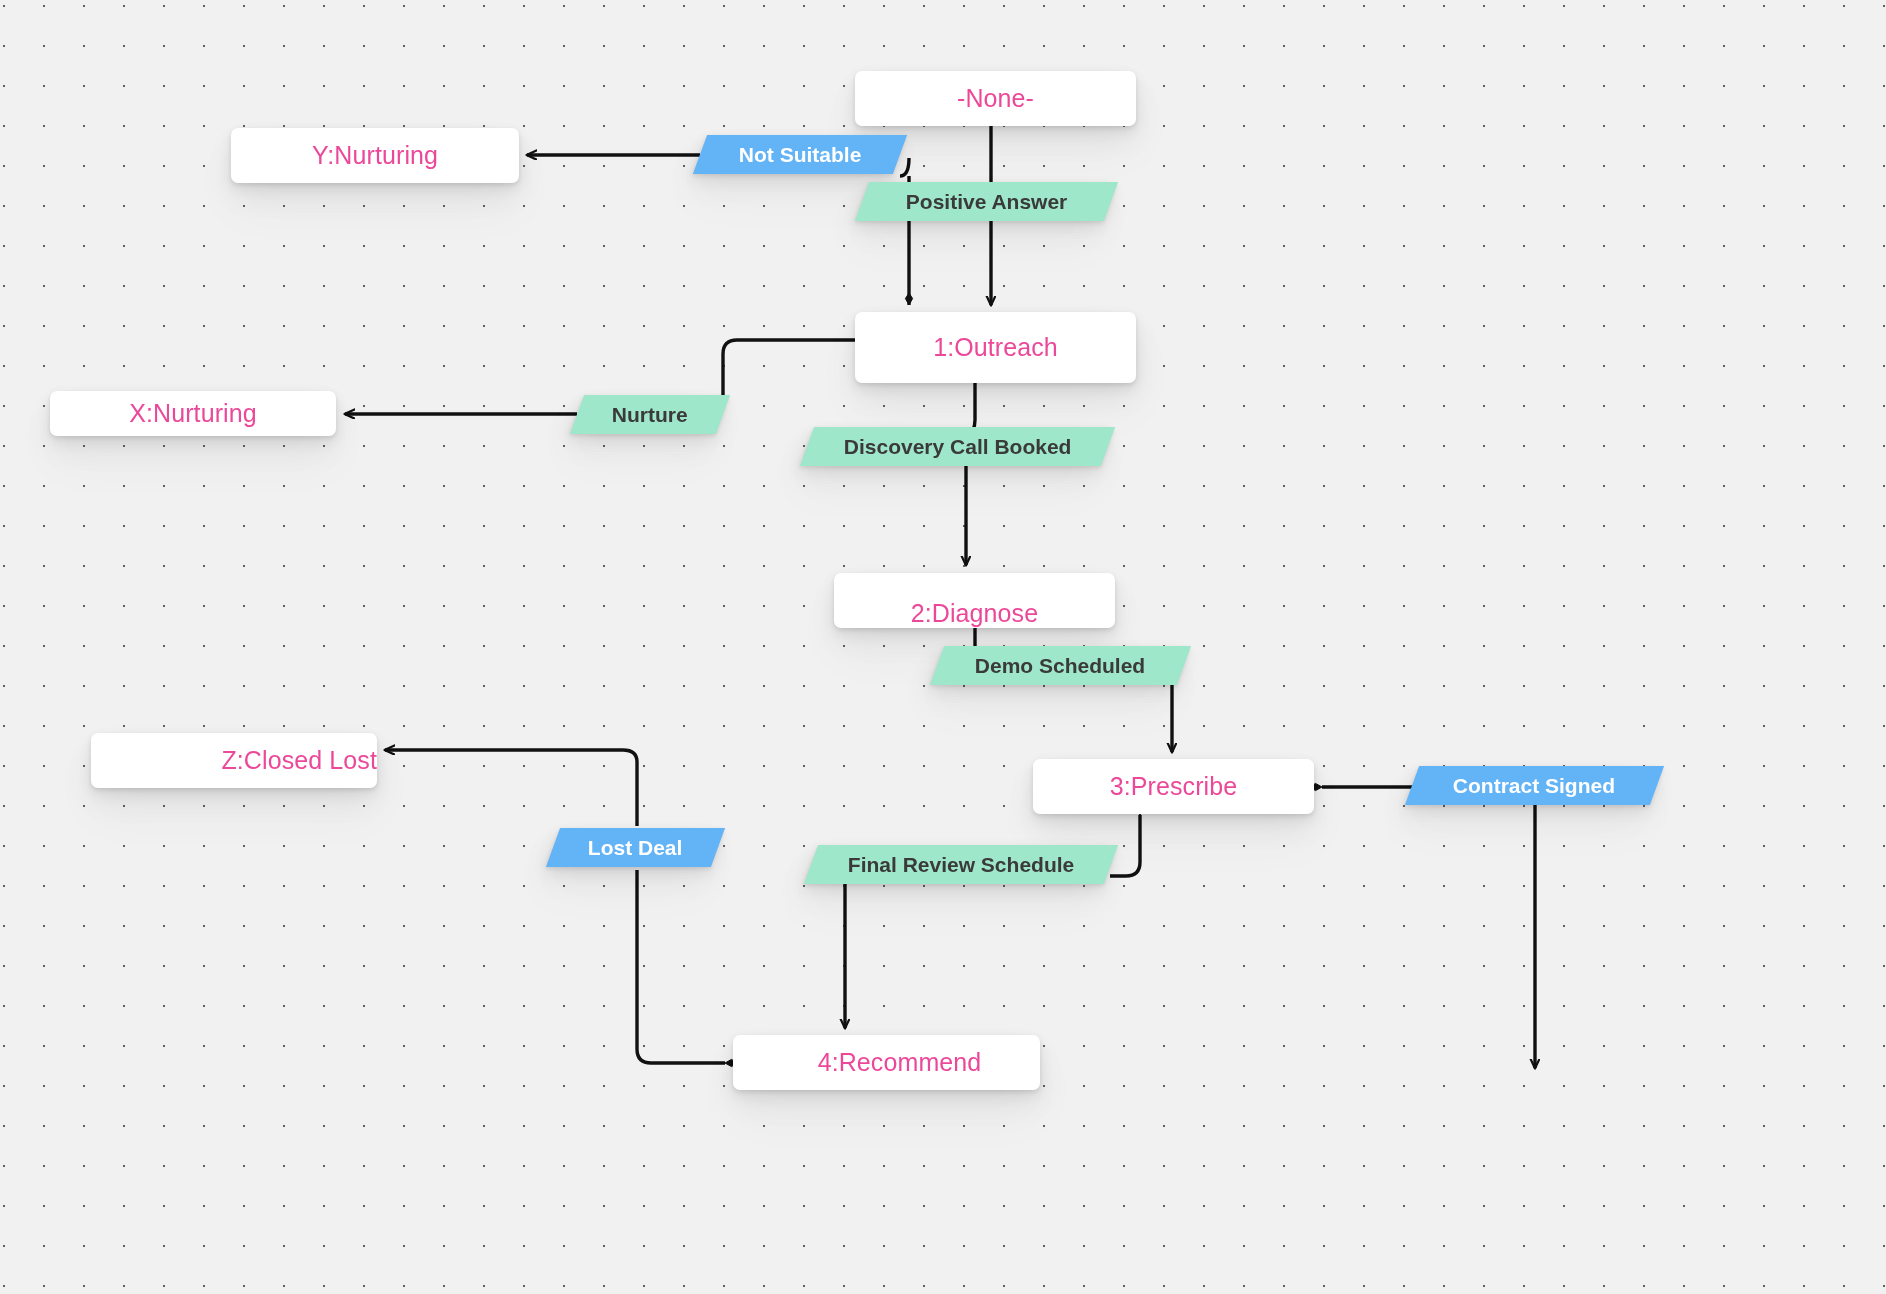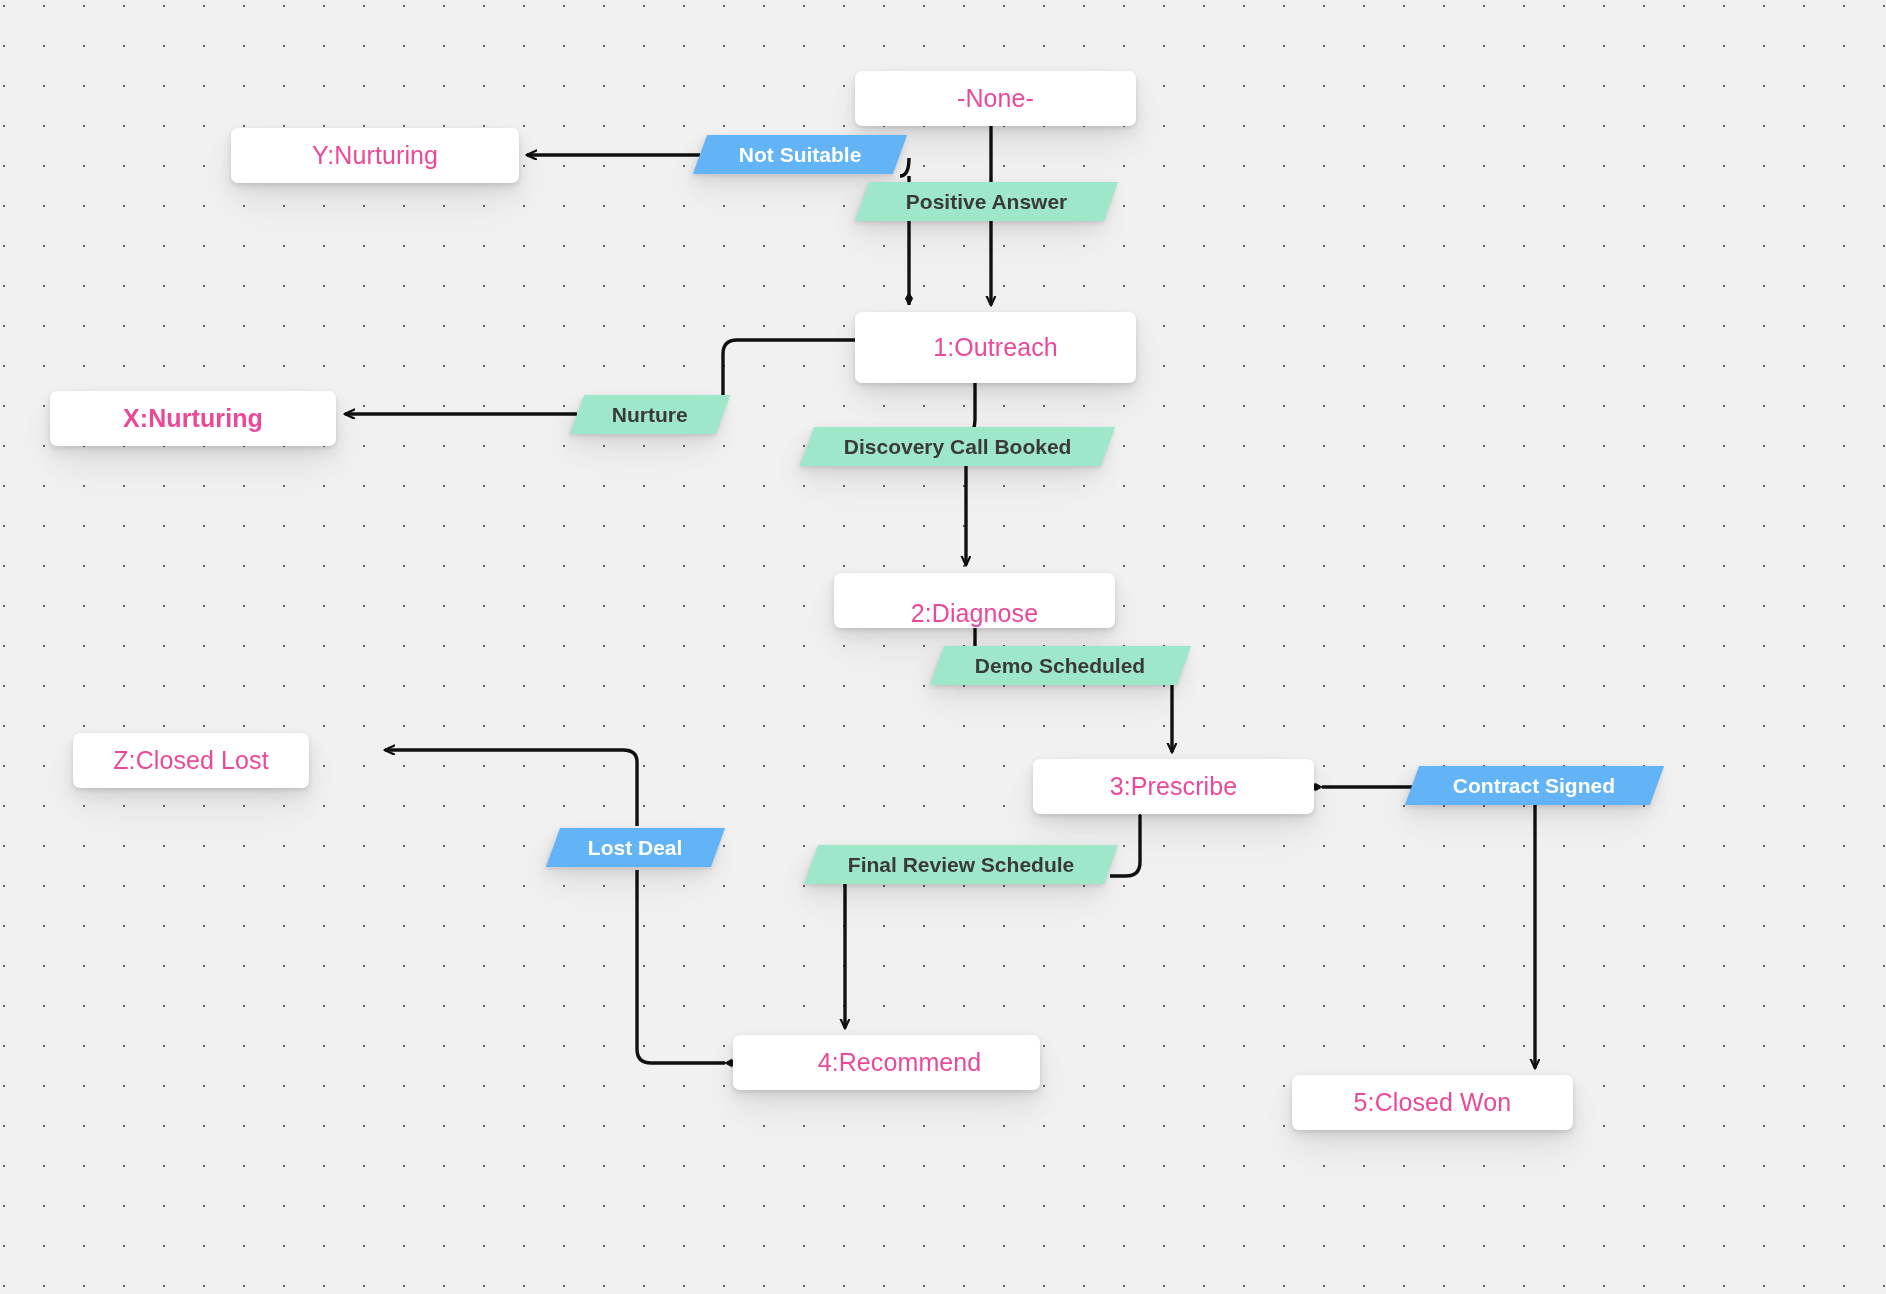--- a/index.html
+++ b/index.html
@@ -133,43 +133,40 @@
   </div>
 
   <div class="node" style="left:231px; top:128px; width:288px; height:55px;">
     <span>Y:Nurturing</span>
   </div>
 
   <div class="node" style="left:855px; top:312px; width:281px; height:71px;">
     <span>1:Outreach</span>
   </div>
 
-  <div class="node" style="left:50px; top:391px; width:286px; height:55px;font-weight:bold;">
+  <div class="node" style="left:50px; top:391px; width:286px; height:45px;">
     <span>X:Nurturing</span>
   </div>
 
   <div class="node" style="left:834px; top:573px; width:281px; height:55px;align-items:flex-end;">
     <span>2:Diagnose</span>
   </div>
 
-  <div class="node" style="left:73px; top:733px; width:236px; height:55px;">
+  <div class="node" style="left:91px; top:733px; width:286px; height:55px;justify-content:flex-end;">
     <span>Z:Closed Lost</span>
   </div>
 
   <div class="node" style="left:1033px; top:759px; width:281px; height:55px;">
     <span>3:Prescribe</span>
   </div>
 
   <div class="node" style="left:733px; top:1035px; width:281px; height:55px;padding-left:26px;">
     <span>4:Recommend</span>
   </div>
 
-  <div class="node" style="left:1292px; top:1075px; width:281px; height:55px;">
-    <span>5:Closed Won</span>
-  </div>
 
   <div class="plabel blue" style="left:700px; top:135px; width:200px; height:39px;">
     <span>Not Suitable</span>
   </div>
 
   <div class="plabel green" style="left:862px; top:182px; width:249px; height:39px;">
     <span>Positive Answer</span>
   </div>
 
   <div class="plabel green" style="left:577px; top:395px; width:146px; height:39px;">

